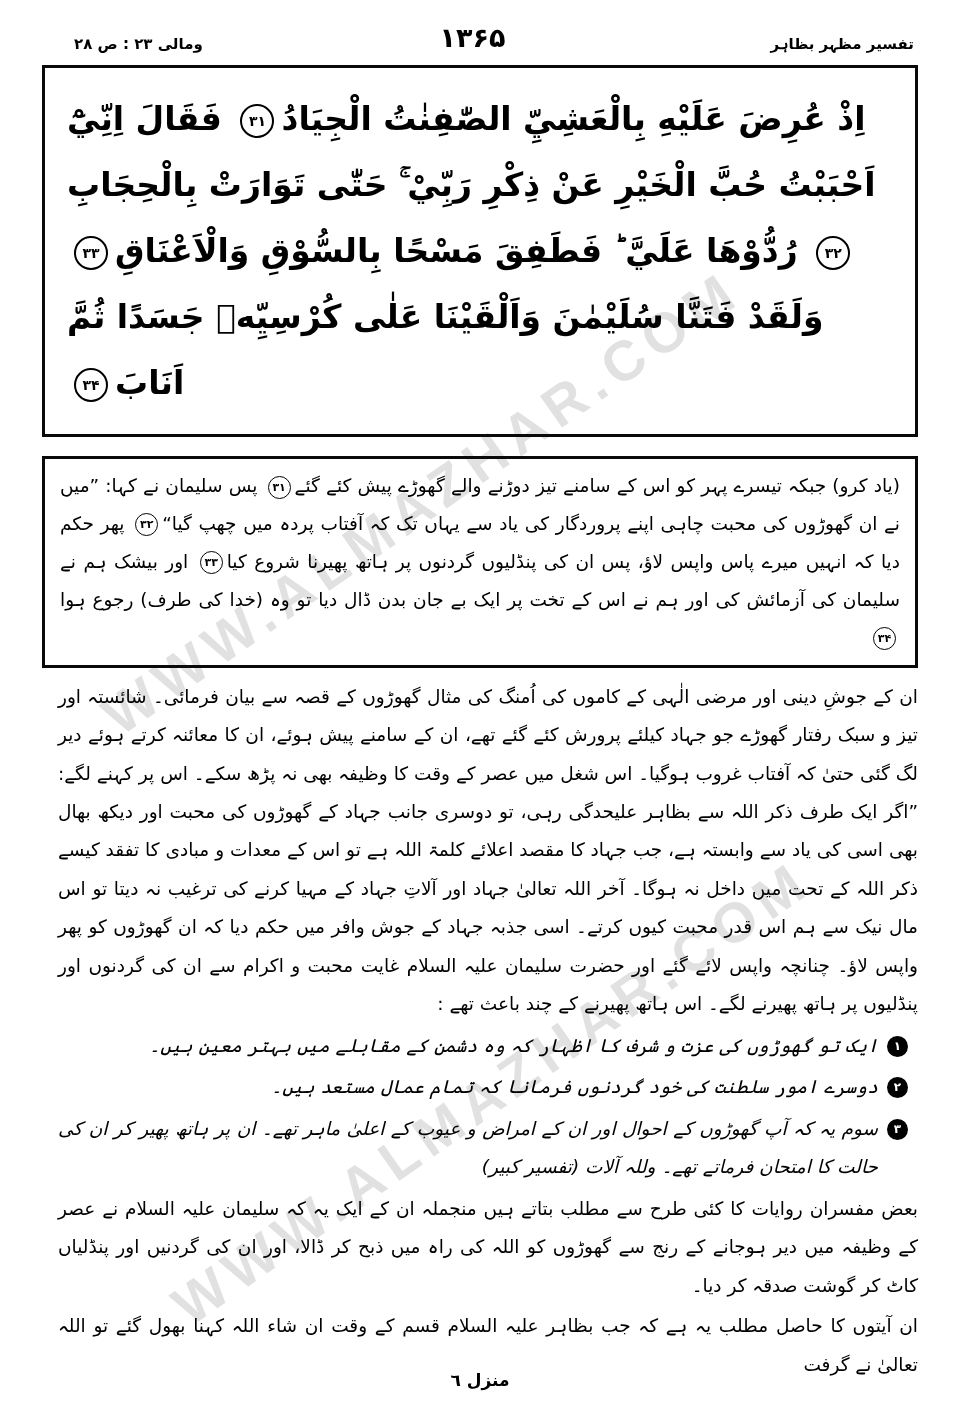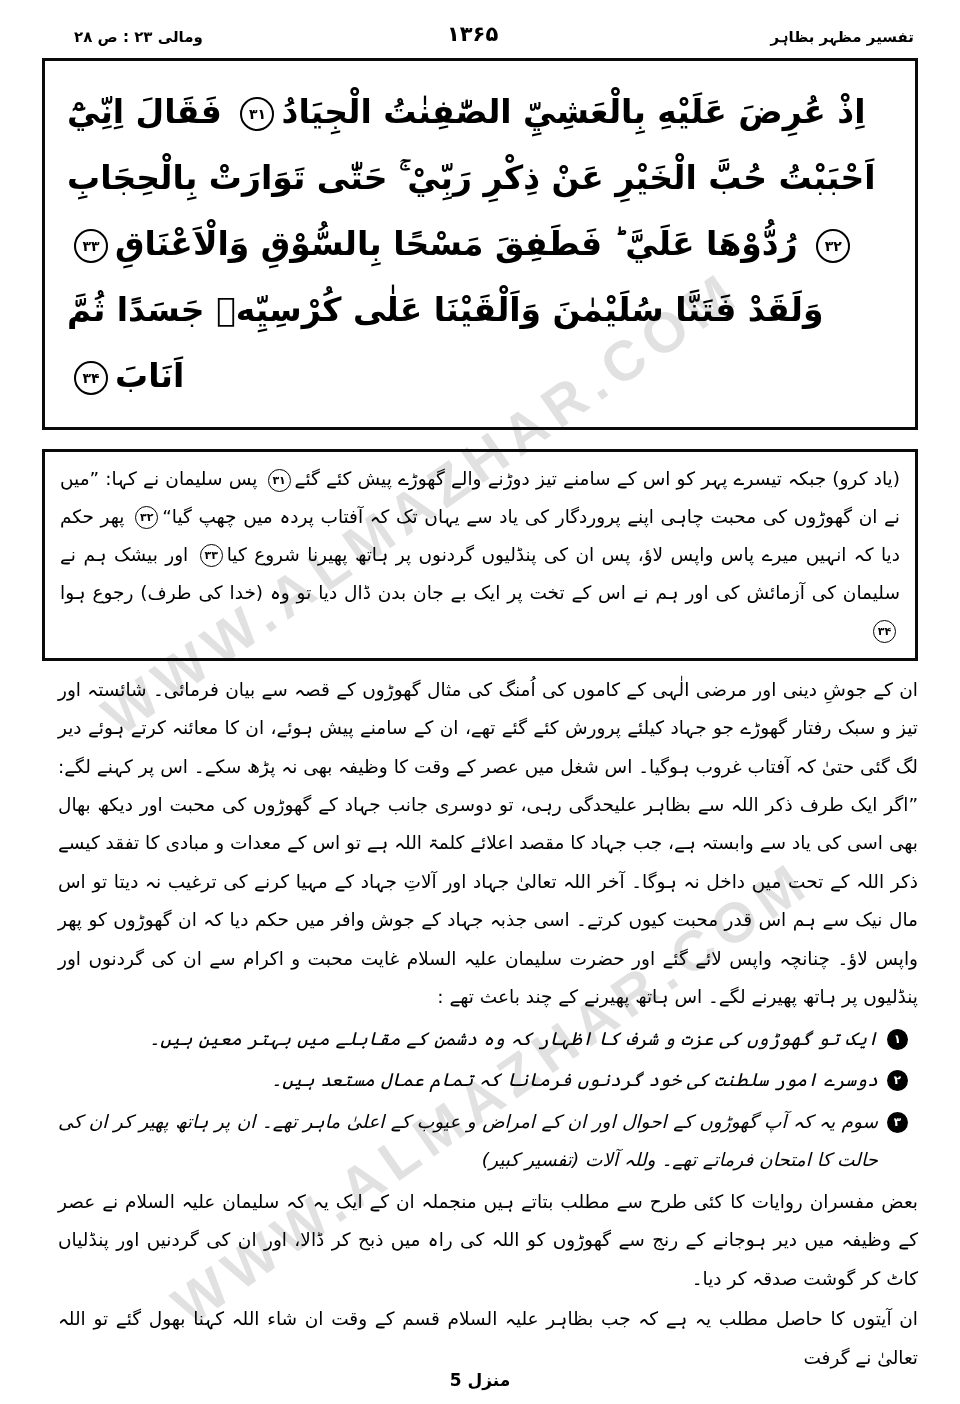--- a/index.html
+++ b/index.html
@@ -31,21 +31,21 @@
     direction:ltr;
   }
   .wm1{top:470px;left:40px;}
   .wm2{top:1060px;left:110px;}
   
   .header{
     display:flex;justify-content:space-between;align-items:flex-end;
     padding:0 4px 4px 4px;
   }
   .header .side{font-size:15px;font-weight:bold;margin-left:28px;}
-  .header .pageno{font-size:21px;font-weight:bold;letter-spacing:2px;}
+  .header .pageno{font-size:27px;font-weight:bold;letter-spacing:2px;}
   
   .quran-box{
     border:3px solid #0a0a0a;
     margin-top:8px;
     padding:18px 22px;
     font-size:33px;
     font-weight:bold;
     line-height:2.0;
     text-align:left;
   }
@@ -147,15 +147,15 @@
     </div>
     <div class="point">
       <span class="point-marker">۳</span>
       <span class="point-text">سوم یہ کہ آپ گھوڑوں کے احوال اور ان کے امراض و عیوب کے اعلیٰ ماہر تھے۔ ان پر ہاتھ پھیر کر ان کی حالت کا امتحان فرماتے تھے۔ وللہ آلات (تفسیر کبیر)</span>
     </div>
 
     <p>بعض مفسران روایات کا کئی طرح سے مطلب بتاتے ہیں منجملہ ان کے ایک یہ کہ سلیمان علیہ السلام نے عصر کے وظیفہ میں دیر ہوجانے کے رنج سے گھوڑوں کو اللہ کی راہ میں ذبح کر ڈالا، اور ان کی گردنیں اور پنڈلیاں کاٹ کر گوشت صدقہ کر دیا۔</p>
     <p>ان آیتوں کا حاصل مطلب یہ ہے کہ جب بظاہر علیہ السلام قسم کے وقت ان شاء اللہ کہنا بھول گئے تو اللہ تعالیٰ نے گرفت</p>
   </div>
 
-  <div class="footer">منزل 5</div>
+  <div class="footer">منزل ٦</div>
 
 </div>
 
 </body></html>

